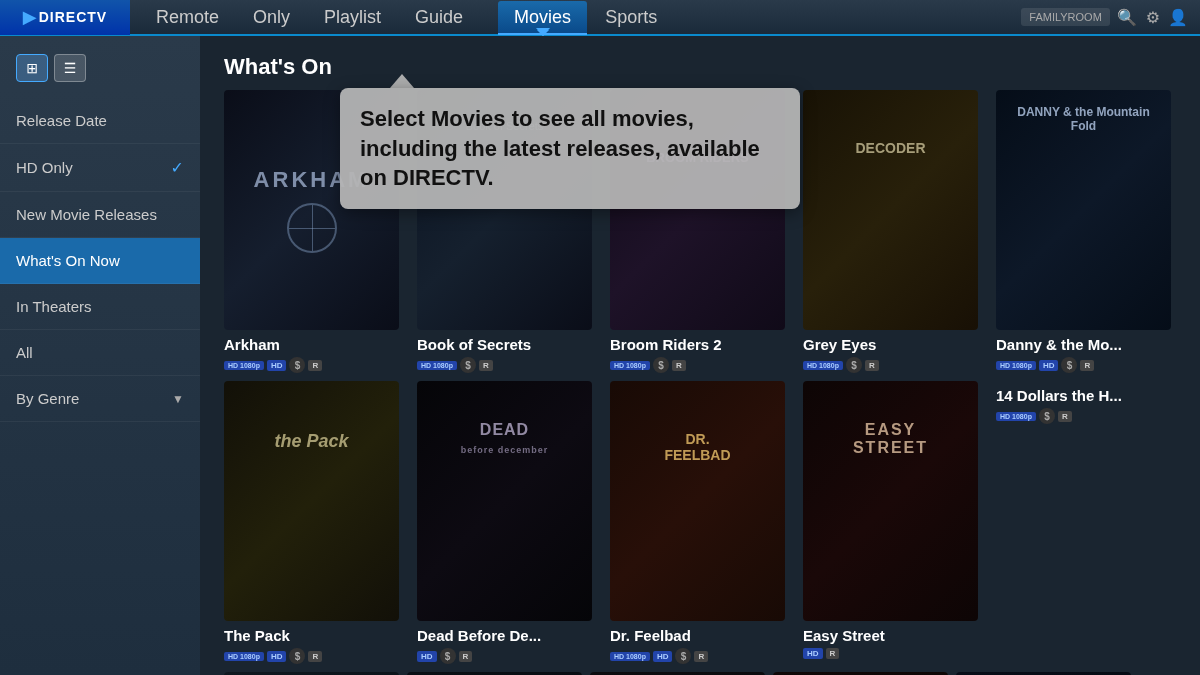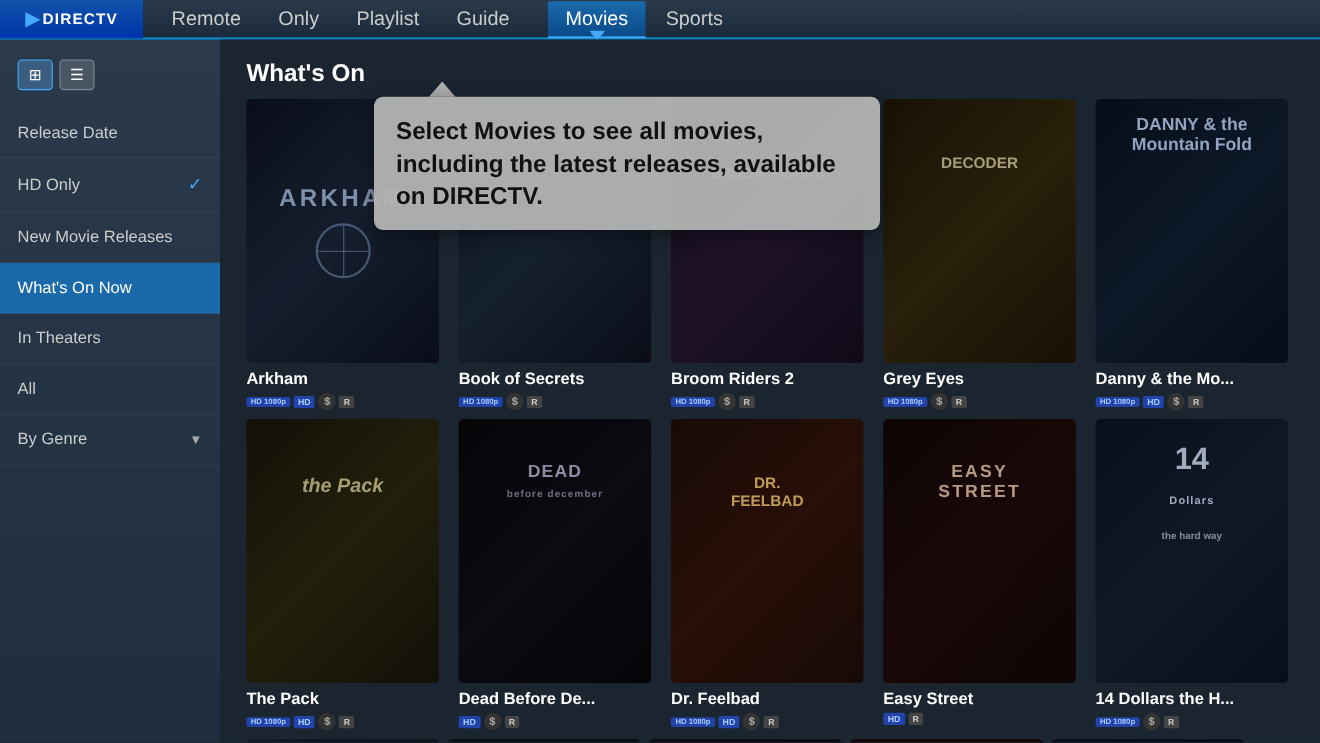--- a/index.html
+++ b/index.html
@@ -320,20 +320,26 @@
       <span class="nav-item">Guide</span>
     </div>
     <div class="nav-item-wrapper" style="position:relative;margin-left:17px;">
       <span class="nav-item active">Movies</span>
       <div style="position:absolute;bottom:-8px;left:50%;transform:translateX(-50%);width:0;height:0;border-left:7px solid transparent;border-right:7px solid transparent;border-top:8px solid #4af;"></div>
     </div>
     <div class="nav-item-wrapper">
       <span class="nav-item">Sports</span>
     </div>
   </div>
+  <div class="nav-right">
+    <span class="family-room">FAMILYROOM</span>
+    <span class="nav-icon">🔍</span>
+    <span class="nav-icon">⚙</span>
+    <span class="nav-icon">👤</span>
+  </div>
 </nav>
 
 <div class="main">
 
   <aside class="sidebar">
     <div class="view-toggle">
       <div class="view-btn active">⊞</div>
       <div class="view-btn">☰</div>
     </div>
     <div class="sidebar-item">
@@ -426,21 +432,21 @@
         <div class="movie-title">Grey Eyes</div>
         <div class="movie-badges">
           <span class="badge badge-hd1080">HD 1080p</span>
           <span class="badge badge-dollar">$</span>
           <span class="badge badge-rating">R</span>
         </div>
       </div>
 
       <div class="movie-card">
         <div class="movie-poster p5">
-          <div style="padding:8px;color:rgba(180,200,230,0.8);font-size:16px;font-weight:bold;text-align:center;padding-top:15px;">DANNY &amp; the Mountain Fold</div>
+          <div style="padding:8px;color:rgba(180,200,230,0.8);font-size:12px;font-weight:bold;text-align:center;padding-top:15px;">DANNY &amp; the Mountain Fold</div>
         </div>
         <div class="movie-title">Danny &amp; the Mo...</div>
         <div class="movie-badges">
           <span class="badge badge-hd1080">HD 1080p</span>
           <span class="badge badge-hd">HD</span>
           <span class="badge badge-dollar">$</span>
           <span class="badge badge-rating">R</span>
         </div>
       </div>
 
@@ -491,23 +497,20 @@
           <div style="padding:10px;color:rgba(210,180,150,0.85);font-size:16px;font-weight:900;text-align:center;padding-top:40px;letter-spacing:2px;">EASY<br>STREET</div>
         </div>
         <div class="movie-title">Easy Street</div>
         <div class="movie-badges">
           <span class="badge badge-hd">HD</span>
           <span class="badge badge-rating">R</span>
         </div>
       </div>
 
       <div class="movie-card">
-        <div class="movie-poster p10">
-          <div style="padding:10px;color:rgba(200,210,230,0.8);font-size:28px;font-weight:900;text-align:center;padding-top:20px;">14<br><span style="font-size:10px;letter-spacing:1px;">Dollars</span><br><span style="font-size:9px;color:rgba(180,190,210,0.7);">the hard way</span></div>
-        </div>
         <div class="movie-title">14 Dollars the H...</div>
         <div class="movie-badges">
           <span class="badge badge-hd1080">HD 1080p</span>
           <span class="badge badge-dollar">$</span>
           <span class="badge badge-rating">R</span>
         </div>
       </div>
 
     </div>
 

